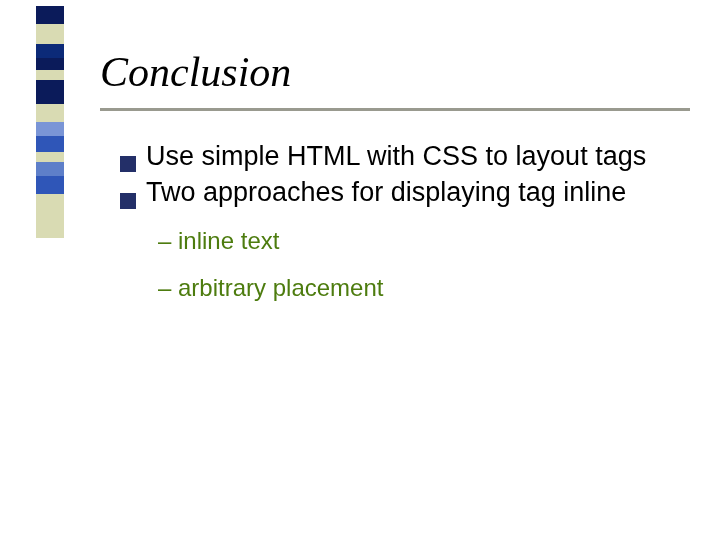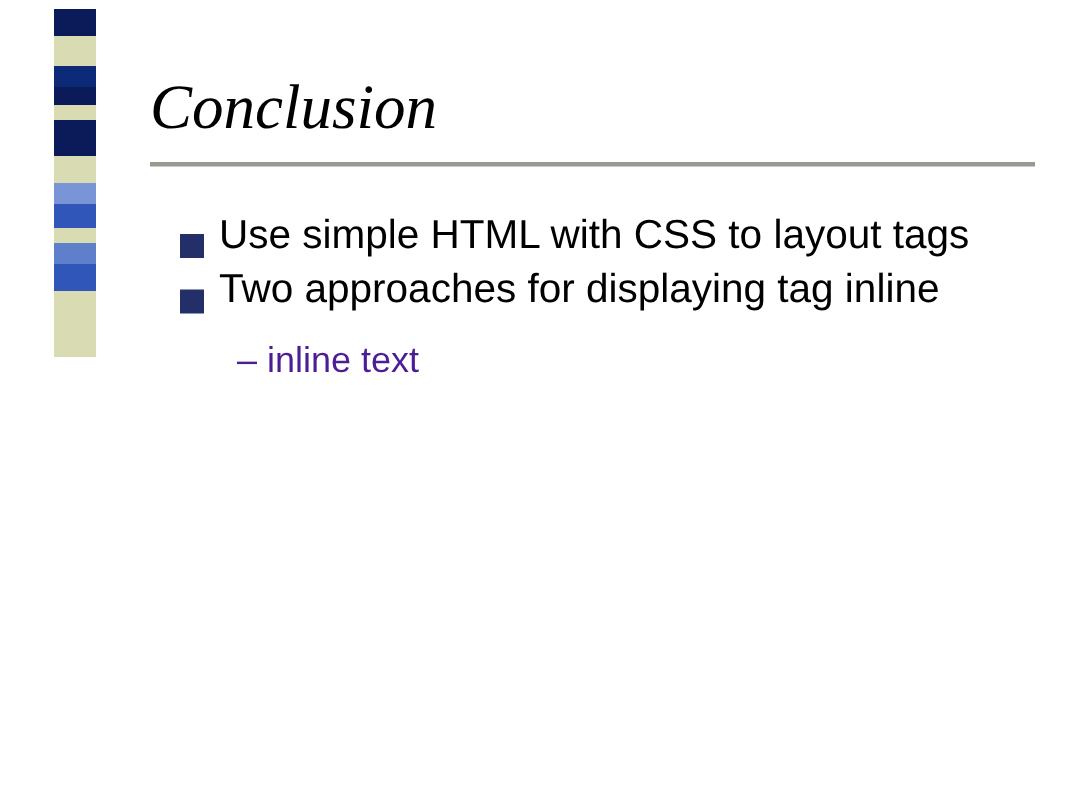--- a/index.html
+++ b/index.html
@@ -68,21 +68,21 @@
     color: #000;
     line-height: 1.2;
   }
   .sub {
     margin-left: 38px;
     margin-top: 6px;
   }
   .sub-row {
     font-family: Arial, Helvetica, sans-serif;
     font-size: 24px;
-    color: #4c1d95;
+    color: #4d7c0f;
     line-height: 1.3;
     margin-top: 16px;
   }
 </style>
 </head>
 <body>
 
 <div class="decor">
     <div style="background: rgb(11, 27, 90); height: 18px;"></div>
     <div style="background: rgb(217, 219, 179); height: 12px;"></div>
@@ -111,14 +111,15 @@
   <div class="bullet-row">
     <div class="sq"></div>
     <div class="btxt">Use simple HTML with CSS to layout tags</div>
   </div>
   <div class="bullet-row">
     <div class="sq"></div>
     <div class="btxt">Two approaches for displaying tag inline</div>
   </div>
   <div class="sub">
     <div class="sub-row">– inline text</div>
+    <div class="sub-row">– arbitrary placement</div>
   </div>
 </div>
 
 </body></html>

